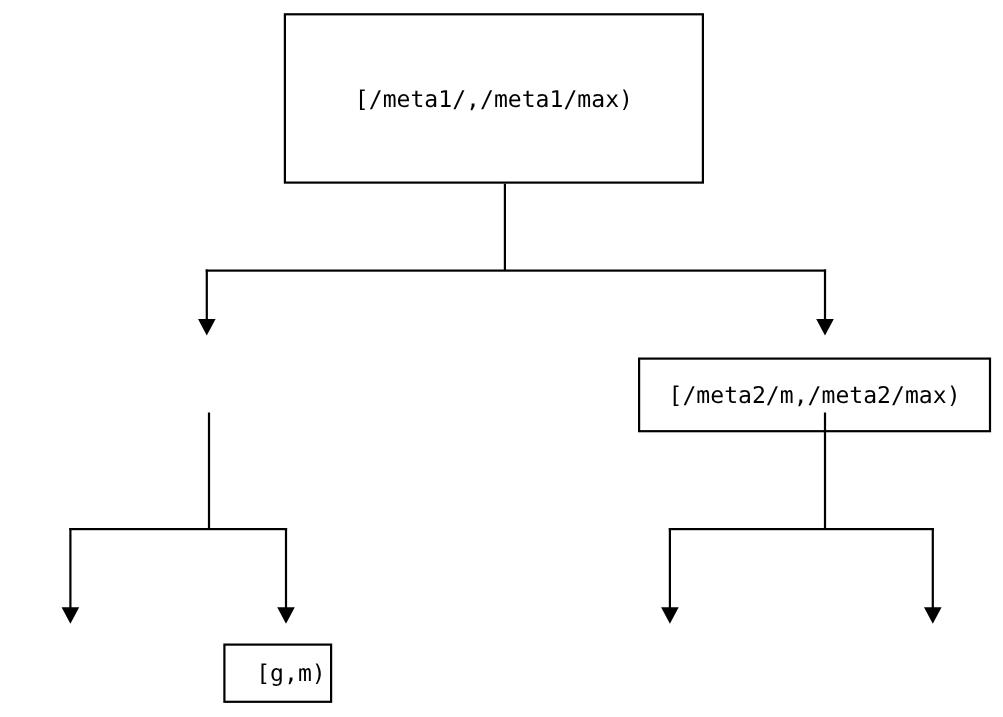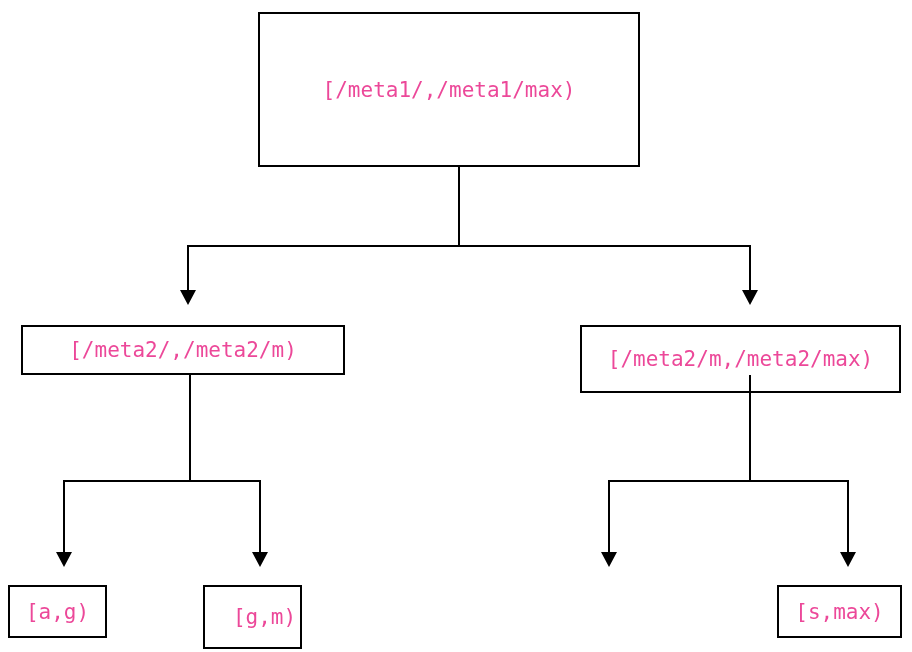--- a/index.html
+++ b/index.html
@@ -16,21 +16,21 @@
     font-family: "DejaVu Sans Mono", "Liberation Mono", monospace;
   }
   .node-box {
     position: absolute;
     box-sizing: border-box;
     border: 2px solid #000000;
     background: #ffffff;
     display: flex;
     align-items: center;
     justify-content: center;
-    color: #ec4899;
+    color: #000000;
     white-space: pre;
     letter-spacing: 0px;
   }
   .node-root   { font-size: 21px; }
   .node-mid    { font-size: 21px; }
   .node-leaf   { font-size: 21px; }
 
   .edge-v, .edge-h {
     position: absolute;
     background: #000000;
@@ -56,48 +56,39 @@
     <span>[/meta1/,/meta1/max)</span>
   </div>
 
   <div class="edge-v" style="left:458px; top:167px; height:79px;"></div>
   <div class="edge-h" style="left:187px; top:245px; width:564px;"></div>
   <div class="edge-v" style="left:187px; top:245px; height:46px;"></div>
   <div class="edge-v" style="left:749px; top:245px; height:46px;"></div>
   <div class="arrowhead" style="left:180px; top:290px;"></div>
   <div class="arrowhead" style="left:742px; top:290px;"></div>
 
-  <div class="node-box node-mid" style="left:21px; top:325px; width:324px; height:50px;">
-    <span>[/meta2/,/meta2/m)</span>
-  </div>
 
   <div class="node-box node-mid" style="left:580px; top:325px; width:321px; height:68px;">
     <span>[/meta2/m,/meta2/max)</span>
   </div>
 
   <div class="edge-v" style="left:189px; top:375px; height:106px;"></div>
   <div class="edge-h" style="left:63px; top:480px; width:198px;"></div>
   <div class="edge-v" style="left:63px; top:480px; height:73px;"></div>
   <div class="edge-v" style="left:259px; top:480px; height:73px;"></div>
   <div class="arrowhead" style="left:56px; top:552px;"></div>
   <div class="arrowhead" style="left:252px; top:552px;"></div>
 
   <div class="edge-v" style="left:749px; top:375px; height:106px;"></div>
   <div class="edge-h" style="left:608px; top:480px; width:241px;"></div>
   <div class="edge-v" style="left:608px; top:480px; height:73px;"></div>
   <div class="edge-v" style="left:847px; top:480px; height:73px;"></div>
   <div class="arrowhead" style="left:601px; top:552px;"></div>
   <div class="arrowhead" style="left:840px; top:552px;"></div>
 
-  <div class="node-box node-leaf" style="left:8px; top:585px; width:99px; height:53px;">
-    <span>[a,g)</span>
-  </div>
 
-  <div class="node-box node-leaf" style="left:203px; top:585px; width:99px; height:64px;padding-left:24px;">
+  <div class="node-box node-leaf" style="left:203px; top:585px; width:99px; height:54px;padding-left:24px;">
     <span>[g,m)</span>
   </div>
 
 
-  <div class="node-box node-leaf" style="left:777px; top:585px; width:125px; height:53px;">
-    <span>[s,max)</span>
-  </div>
 
 </div>
 
 </body></html>

